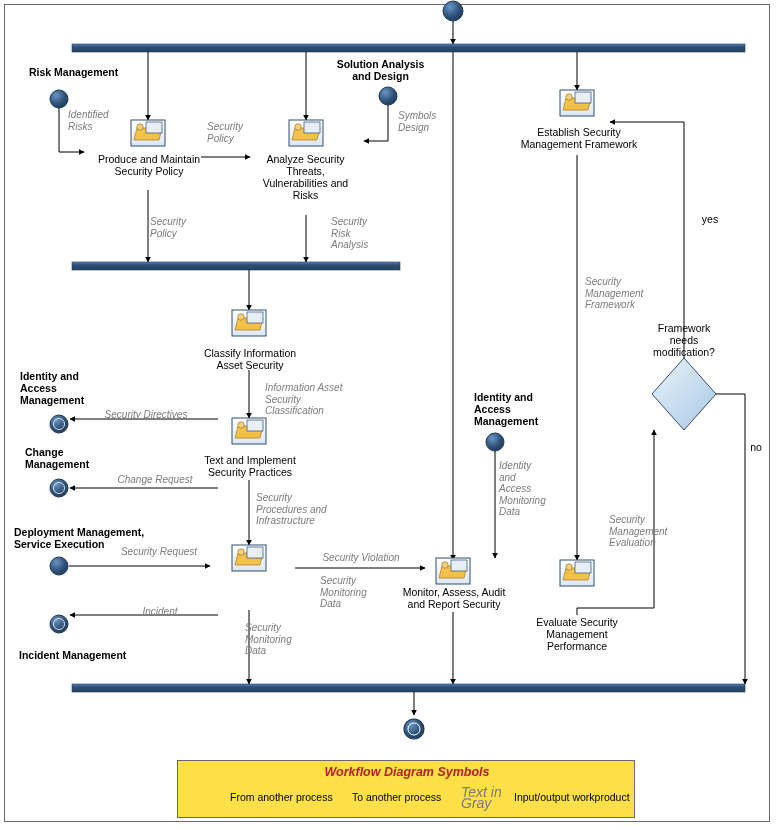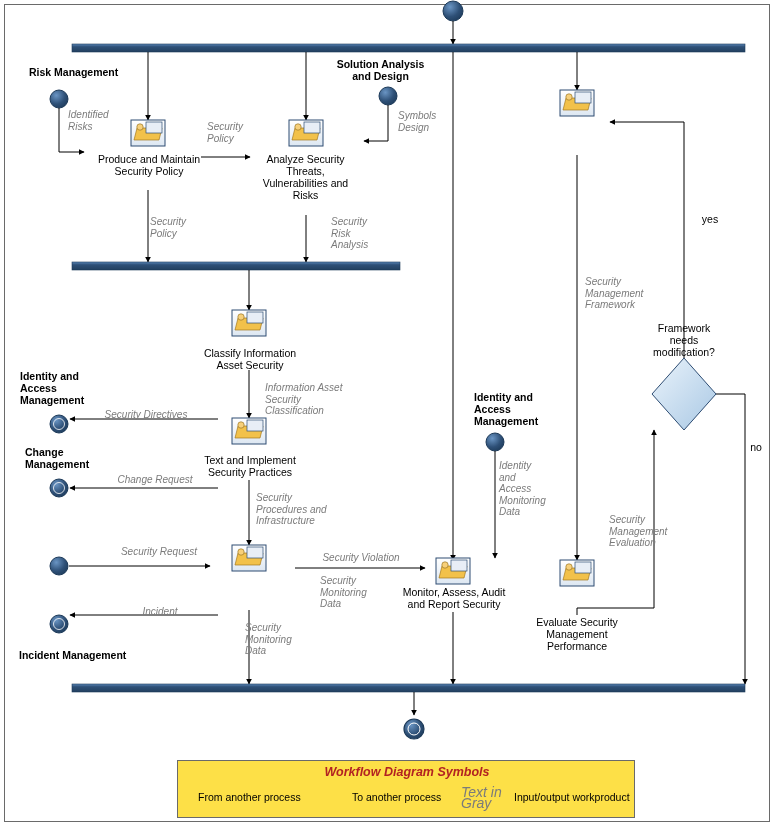--- a/index.html
+++ b/index.html
@@ -219,31 +219,35 @@
 </svg>
 
 <div class="lbl lbl-bold lbl-left" style="left:29px;top:66px;width:140px;">Risk Management</div>
 <div class="lbl lbl-bold" style="left:318px;top:58px;width:125px;">Solution Analysis
 and Design</div>
 <div class="lbl lbl-bold lbl-left" style="left:20px;top:370px;width:110px;">Identity and
 Access
 Management</div>
 <div class="lbl lbl-bold lbl-left" style="left:25px;top:446px;width:110px;">Change
 Management</div>
+<div class="lbl lbl-bold lbl-left" style="left:14px;top:526px;width:190px;">Deployment Management,
+Service Execution</div>
 <div class="lbl lbl-bold lbl-left" style="left:7px;top:649px;width:180px;margin-left:12px;">Incident Management</div>
 <div class="lbl lbl-bold lbl-left" style="left:474px;top:391px;width:110px;">Identity and
 Access
 Management</div>
 
 <div class="lbl" style="left:88px;top:153px;width:122px;">Produce and Maintain
 Security Policy</div>
 <div class="lbl" style="left:248px;top:153px;width:115px;">Analyze Security
 Threats,
 Vulnerabilities and
 Risks</div>
+<div class="lbl" style="left:509px;top:126px;width:140px;">Establish Security
+Management Framework</div>
 <div class="lbl" style="left:189px;top:347px;width:122px;">Classify Information
 Asset Security</div>
 <div class="lbl" style="left:189px;top:454px;width:122px;">Text and Implement
 Security Practices</div>
 <div class="lbl" style="left:390px;top:586px;width:128px;">Monitor, Assess, Audit
 and Report Security</div>
 <div class="lbl" style="left:519px;top:616px;width:116px;">Evaluate Security
 Management
 Performance</div>
 
@@ -288,20 +292,20 @@
 Data</div>
 <div class="lbl lbl-gray lbl-left" style="left:585px;top:276px;width:72px;">Security
 Management
 Framework</div>
 <div class="lbl lbl-gray lbl-left" style="left:609px;top:514px;width:76px;">Security
 Management
 Evaluation</div>
 
 <div class="legend-box">
   <div class="legend-title">Workflow Diagram Symbols</div>
-  <div class="legend-item" style="left:20px;">From another process</div>
+  <div class="legend-item" style="left:52px;">From another process</div>
   <div class="legend-item" style="left:174px;">To another process</div>
   <div class="legend-gray" style="left:283px;top:26px;width:56px;text-align:left;">Text in
 Gray</div>
   <div class="legend-item" style="left:336px;">Input/output workproduct</div>
 </div>
 
 </div>
 
 </body></html>

